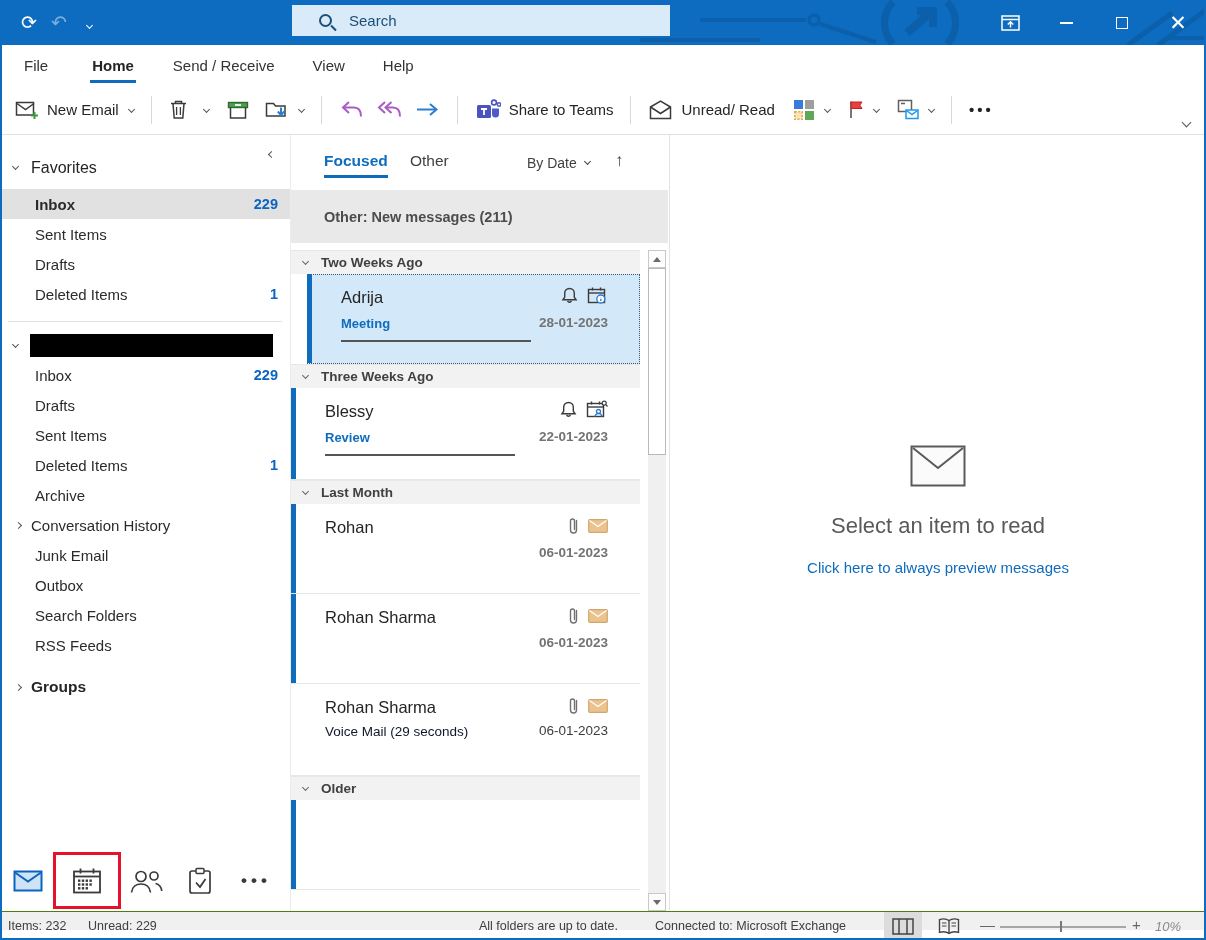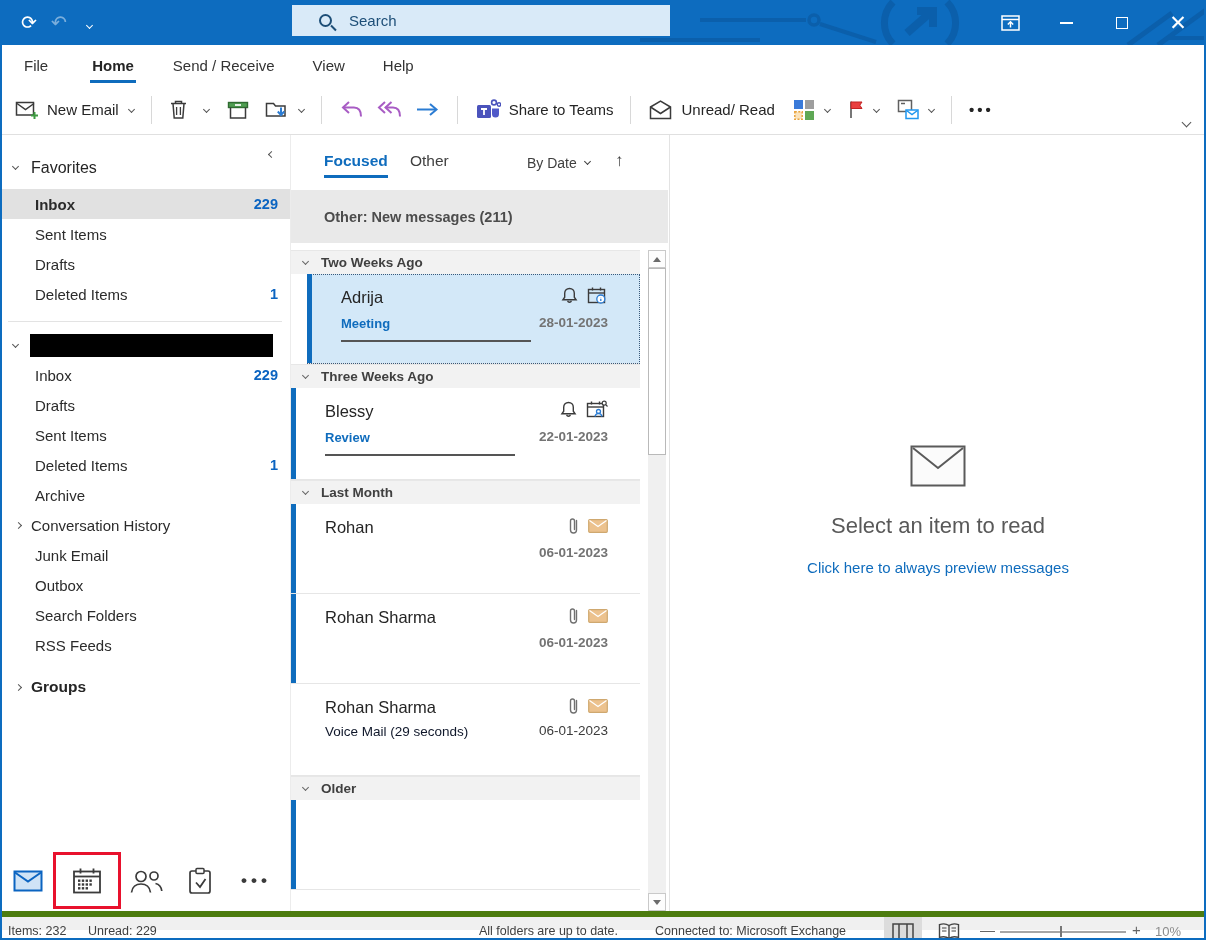--- a/index.html
+++ b/index.html
@@ -167,36 +167,36 @@
     height:776px; background:#e3e3e3; }
   #reading-pane { position:absolute; left:670px; top:135px; width:536px;
     height:776px; background:#fff; }
   #empty-state { position:absolute; left:0; right:0; top:310px; text-align:center; }
   #empty-state svg { margin:0 auto 26px auto; }
   #empty-title { font-size:22px; color:#595959; margin-bottom:20px; }
   #preview-link { font-size:15px; color:#0f6cbd; }
 
   
   #statusbar { position:absolute; left:0; top:911px; width:1206px; height:19px;
-    background:#f0f0f0; border-top:6px solid #4d7c0f; font-size:12.5px;
+    background:#f0f0f0; border-top:1px solid #4d7c0f; font-size:12.5px;
     color:#404040; z-index:6; }
   .sb-text { position:absolute; top:7px; }
   #st-items { left:8px; } #st-unread { left:88px; }
   #st-sync { left:479px; } #st-conn { left:655px; }
   #view-normal { position:absolute; left:884px; top:0; width:38px; height:28px;
     background:#dcdcdc; display:flex; align-items:center; justify-content:center; }
   #view-reading { position:absolute; left:930px; top:0; width:38px; height:28px;
     display:flex; align-items:center; justify-content:center; }
   #zoom-out { position:absolute; left:980px; top:4px; font-size:15px; color:#666; }
   #zoom-track { position:absolute; left:1000px; top:14px; width:126px; height:2px;
     background:#a6a6a6; }
   #zoom-handle { position:absolute; left:1060px; top:9px; width:2px; height:11px;
     background:#777; }
   #zoom-in { position:absolute; left:1132px; top:4px; font-size:15px; color:#666; }
-  #st-zoom { left:1155px; color:#8c8c8c; font-size:13px; }
+  #st-zoom { left:1155px; color:#8c8c8c; font-size:13px;font-style:italic; }
 </style>
 </head>
 <body>
 
 <div id="titlebar">
   <svg id="titlebar-art" width="1206" height="45" viewBox="0 0 1206 45">
     <g stroke="#0b5fab" fill="none">
       <path d="M640 40 H760" stroke-width="4"></path>
       <path d="M700 20 H806" stroke-width="4"></path>
       <circle cx="814" cy="20" r="5" stroke-width="3.5"></circle>

